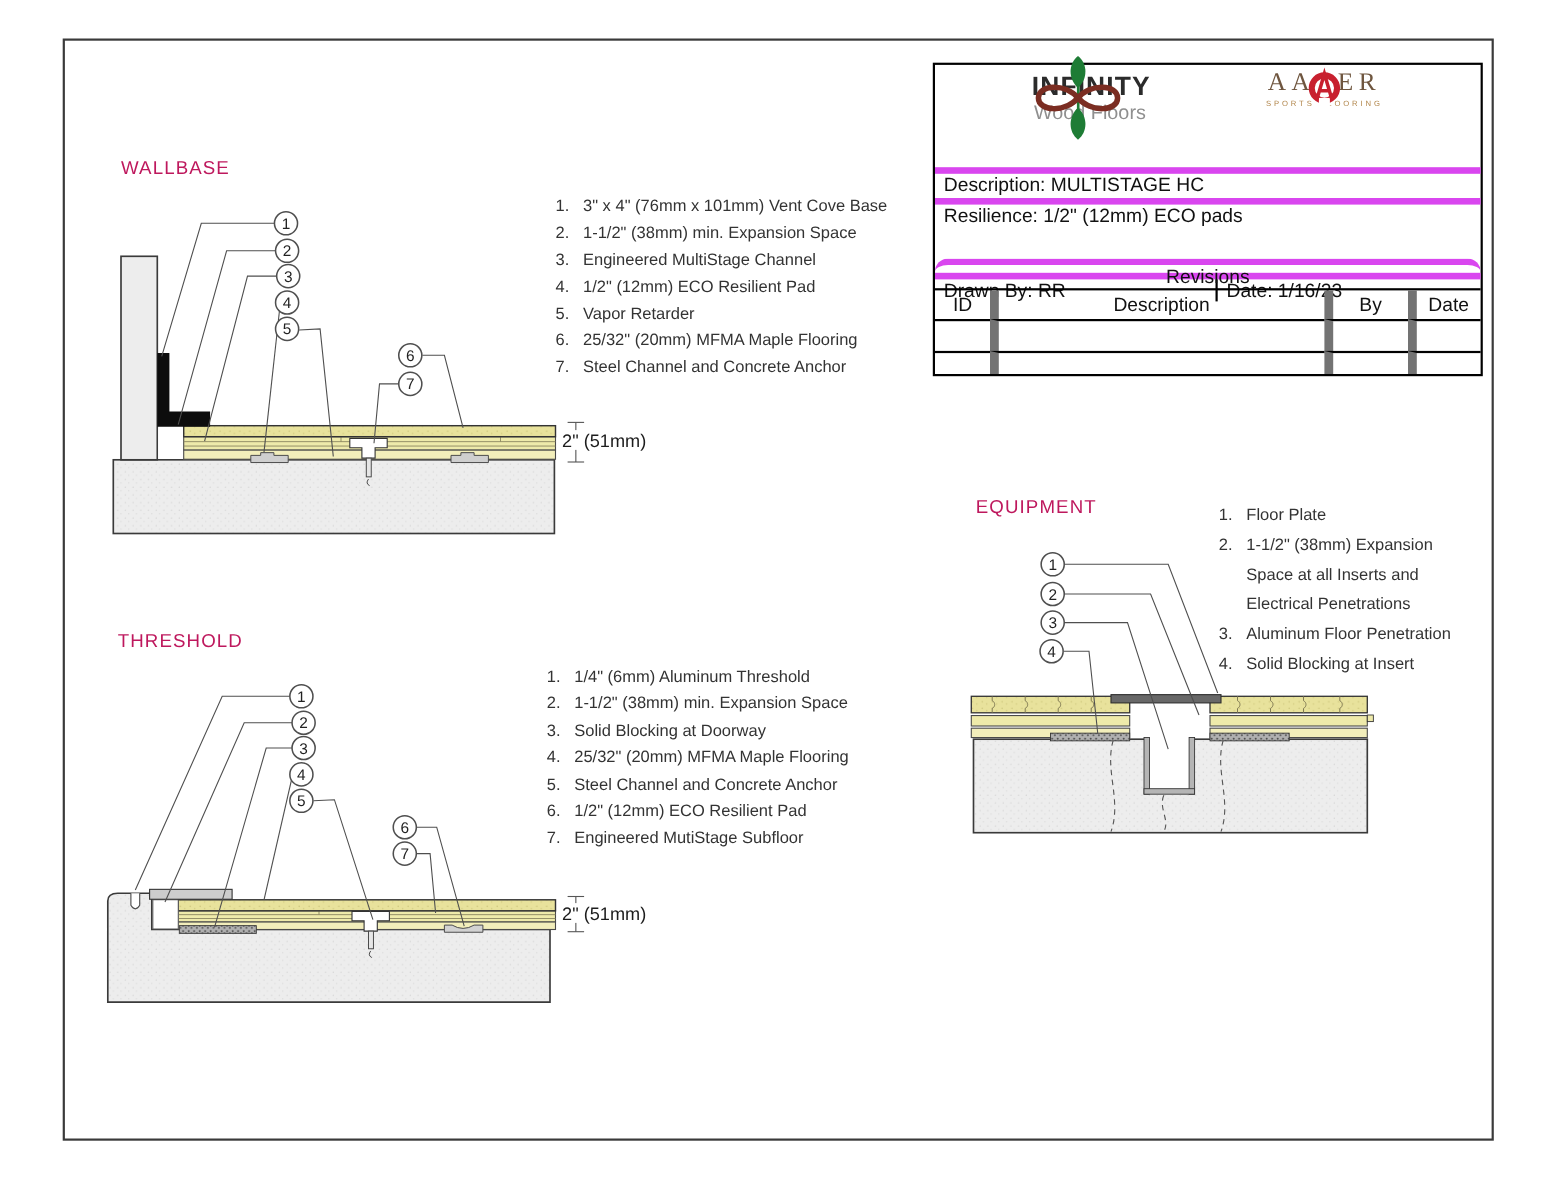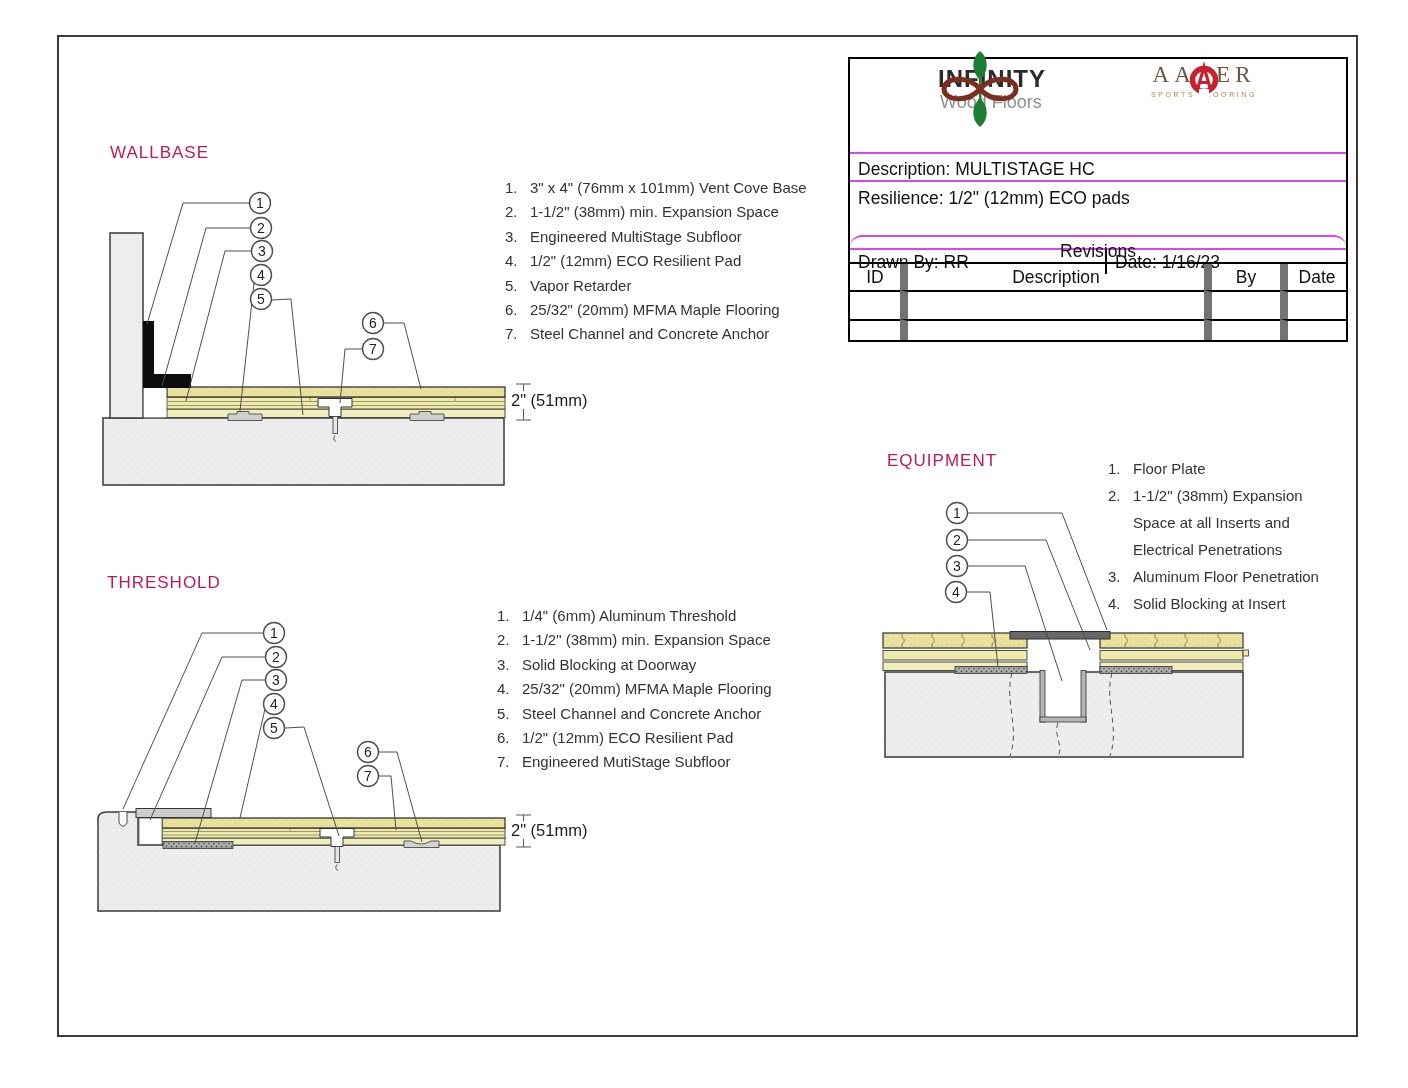--- a/index.html
+++ b/index.html
@@ -11,21 +11,21 @@
   
   .legend{position:absolute;font-size:15px;color:#333;}
   .lg-row{display:flex;}
   .lg-num{flex:0 0 25px;}
   .wb-legend .lg-row,.th-legend .lg-row{line-height:24.4px;}
   .eq-legend .lg-row{line-height:27px;}
   .eq-legend .lg-txt{width:198px;}
   
   .tblock{position:absolute;left:848px;top:57px;width:500px;height:285px;
           border:2px solid #000;box-sizing:border-box;font-size:17.5px;color:#111;}
-  .tb-row{position:absolute;left:0;right:0;border-top:2px solid #d946ef;display:flex;align-items:flex-end;box-sizing:border-box;}
+  .tb-row{position:absolute;left:0;right:0;border-top:6px solid #d946ef;display:flex;align-items:flex-start;box-sizing:border-box;}
   .tb-pad{padding-left:8px;}
   .tb-cell-r{border-left:2px solid #000;height:100%;display:flex;align-items:center;box-sizing:border-box;}
   .tb-center{justify-content:center;border-radius:12px;}
   .tb-grid{position:absolute;left:0;right:0;top:203px;bottom:0;border-top:2px solid #000;
            display:grid;grid-template-columns:50px 304px 76px 1fr;grid-template-rows:26px 29px 1fr;}
   .tb-gcell{border-left:8px solid #737373;border-top:2px solid #000;display:flex;align-items:center;justify-content:center;box-sizing:border-box;}
   .tb-gcell.first-col{border-left:none;}
   .tb-gcell.first-row{border-top:none;text-align:center;}
   
   .logo-infinity{position:absolute;left:88px;top:6px;display:flex;align-items:center;gap:7px;}
@@ -57,21 +57,21 @@
     <div class="lg-row">
         <span class="lg-num">1.</span>
         <span class="lg-txt">3" x 4" (76mm x 101mm) Vent Cove Base</span>
       </div>
     <div class="lg-row">
         <span class="lg-num">2.</span>
         <span class="lg-txt">1-1/2" (38mm) min. Expansion Space</span>
       </div>
     <div class="lg-row">
         <span class="lg-num">3.</span>
-        <span class="lg-txt">Engineered MultiStage Subfloor</span>
+        <span class="lg-txt">Engineered MultiStage Channel</span>
       </div>
     <div class="lg-row">
         <span class="lg-num">4.</span>
         <span class="lg-txt">1/2" (12mm) ECO Resilient Pad</span>
       </div>
     <div class="lg-row">
         <span class="lg-num">5.</span>
         <span class="lg-txt">Vapor Retarder</span>
       </div>
     <div class="lg-row">

